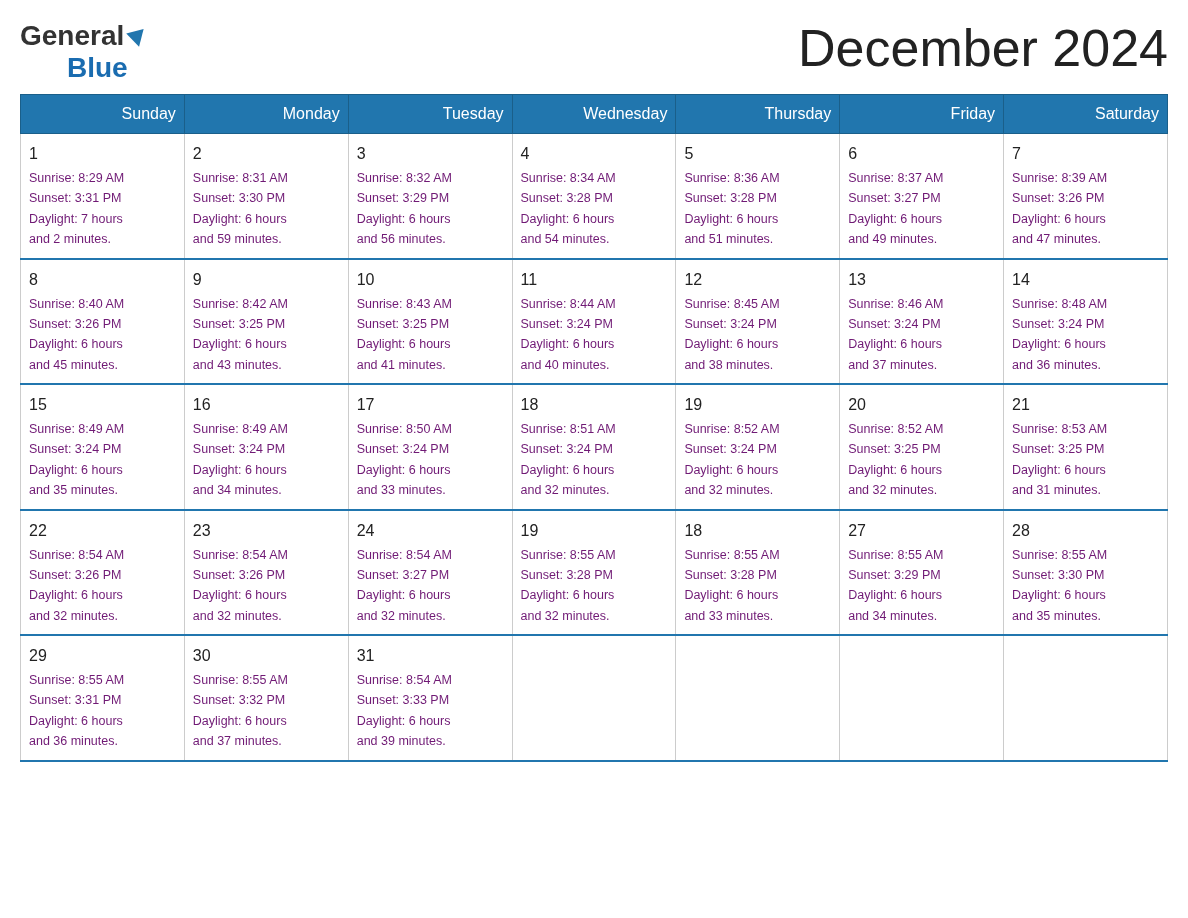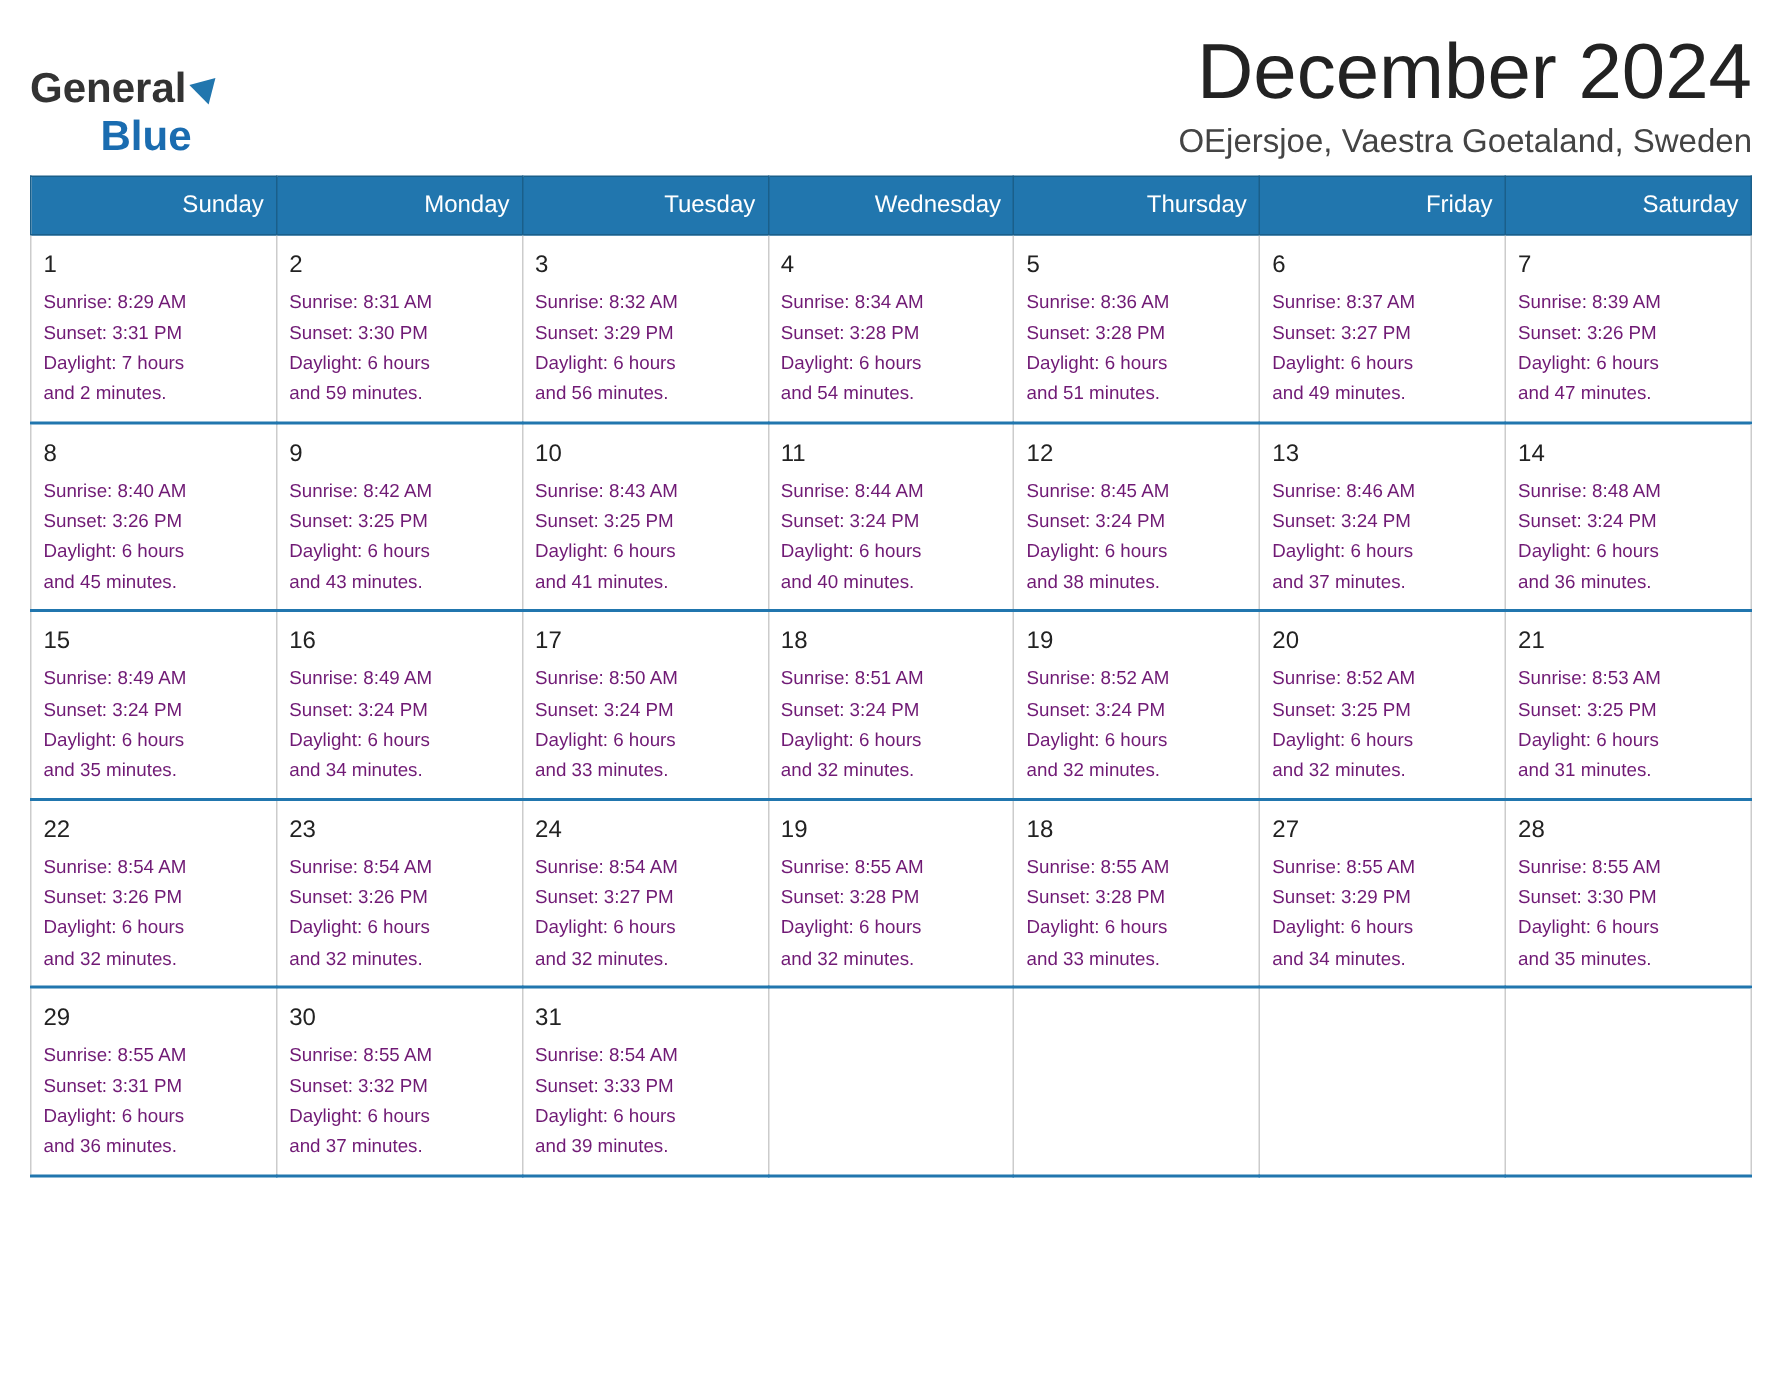--- a/index.html
+++ b/index.html
@@ -6,21 +6,21 @@
     body {
       font-family: Arial, sans-serif;
       background: #fff;
       padding: 20px;
       width: 1188px;
       min-height: 918px;
     }
     .header-row {
       display: flex;
       justify-content: space-between;
-      align-items: flex-end;
+      align-items: flex-start;
       margin-bottom: 10px;
     }
     .logo {
       display: flex;
       flex-direction: column;
       align-items: flex-start;
     }
     .logo-general {
       font-size: 28px;
       font-weight: bold;
@@ -96,21 +96,20 @@
 <div class="header-row">
   <div class="logo">
     <div style="display:flex; align-items:center;">
       <span class="logo-general">General</span>
       <span style="display:inline-block; width:0; height:0; border-left:9px solid transparent; border-right:9px solid transparent; border-top:16px solid #2176ae; margin-left:4px; transform:rotate(-15deg); margin-top:6px;"></span>
     </div>
     <span class="logo-blue">Blue</span>
   </div>
   <div class="title-block">
     <div class="month-title">December 2024</div>
-    <div class="location">OEjersjoe, Vaestra Goetaland, Sweden</div>
   </div>
 </div>
 
 <table>
   <thead>
     <tr>
       <th>Sunday</th>
       <th>Monday</th>
       <th>Tuesday</th>
       <th>Wednesday</th>

